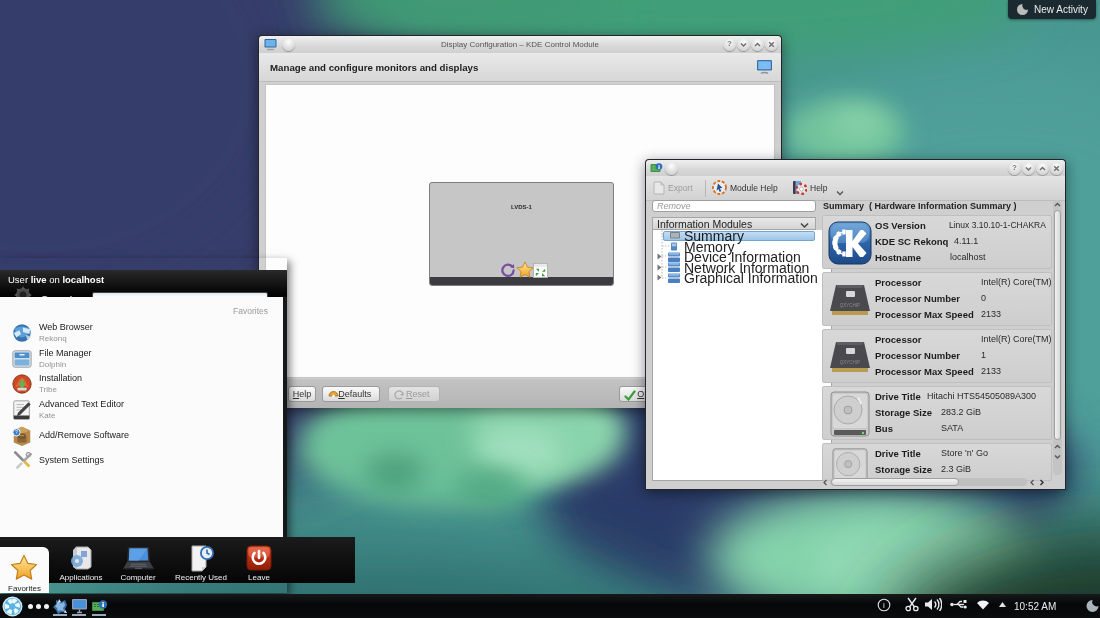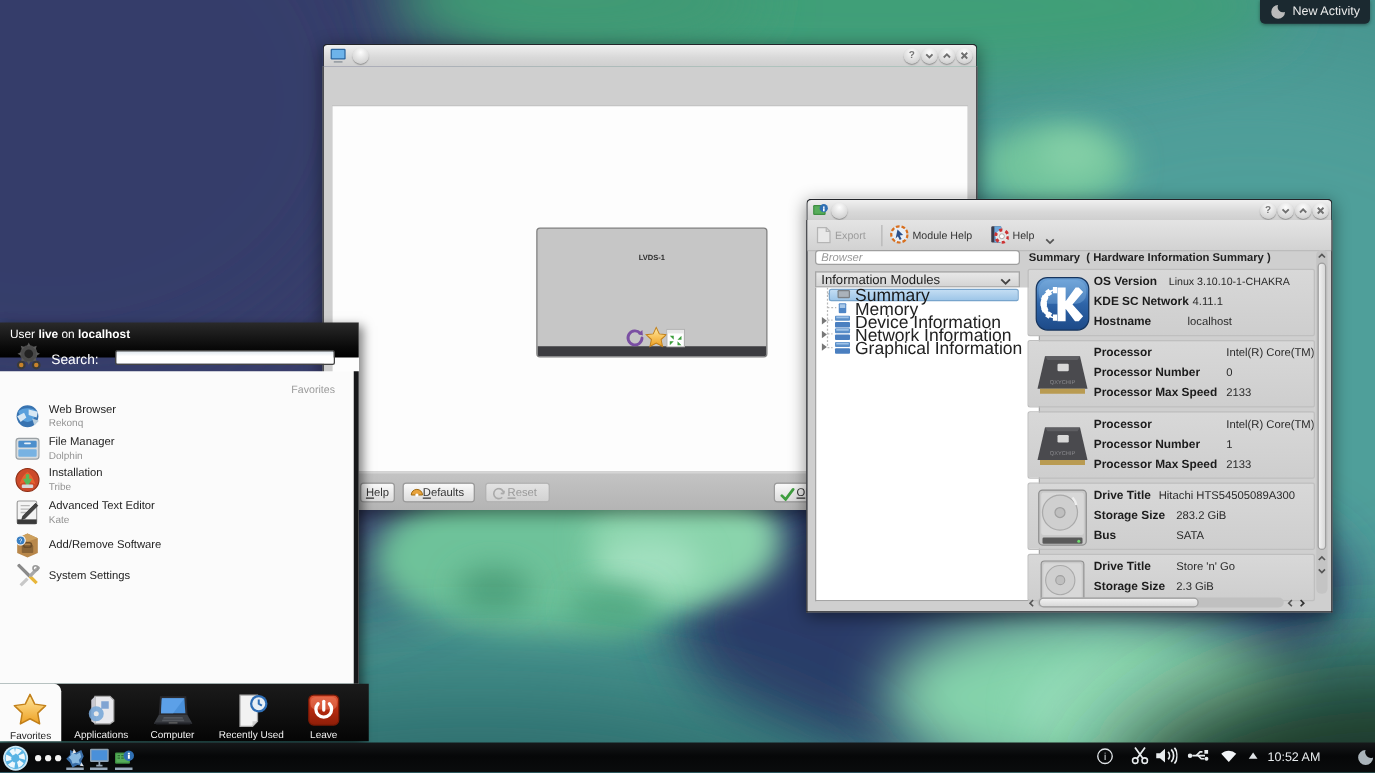--- a/index.html
+++ b/index.html
@@ -43,30 +43,30 @@
 .trow{position:absolute;left:1px;height:10px;line-height:10px}
 #ksel{position:absolute;left:10px;top:1px;width:152px;height:10px;background:linear-gradient(#c3ddf3,#9ec6e8);border:1px solid #77a4cc;border-radius:2px}
 #kright{position:absolute;left:176px;top:41px;right:14px;bottom:14px;font-size:9px;color:#222}
 .ksec{position:absolute;left:1px;right:0;background:linear-gradient(#d8d8d8,#cecece);border:1px solid #bfbfbf;border-radius:2px;overflow:hidden;white-space:nowrap}
 .ksec b{position:absolute;color:#1c1c1c;font-size:9.5px}
 .ksec i{position:absolute;font-style:normal;color:#2a2a2a}
 #kvscroll{position:absolute;right:4px;top:41px;width:9px;bottom:15px;background:#c4c4c4;border-radius:4px}
 #khscroll{position:absolute;left:177px;right:15px;bottom:3px;height:10px}
 
 #kickoff{position:absolute;left:0;top:258px;width:287px;height:335px;z-index:30;box-shadow:3px 3px 8px rgba(0,0,0,.5)}
-#khead{position:absolute;left:0;top:0;width:100%;height:28px;background:linear-gradient(#2a2a2a,#0a0a0a 70%,#000);color:#fff}
+#khead{position:absolute;left:0;top:12px;width:100%;height:28px;background:linear-gradient(#2a2a2a,#0a0a0a 70%,#000);color:#fff}
 #khead .u1{position:absolute;left:8px;top:4px;font-size:9.5px}
 #khead .srch{position:absolute;left:41px;top:24px;font-size:11px}
 #kinput{position:absolute;left:92px;top:22px;width:176px;height:12px;background:linear-gradient(#dfe7ee,#fff 40%);border:1px solid #444;border-radius:2px}
 #kbody{position:absolute;left:0;top:39px;width:287px;height:250px;background:#fbfbfb;border-right:4px solid #17181a}
 #kfavlbl{position:absolute;right:15px;top:9px;color:#9a9a9a;font-size:8.5px}
 .kitem{position:absolute;left:39px;font-size:9px;color:#222}
 .kitem small{display:block;font-size:8px;color:#939393;margin-top:2px}
 .kicon{position:absolute;left:11px;width:22px;height:22px}
-#ktabs{position:absolute;left:0;top:289px;width:295px;height:46px;background:linear-gradient(#1b1b1b,#050505)}
+#ktabs{position:absolute;left:0;top:279px;width:355px;height:46px;background:linear-gradient(#1b1b1b,#050505)}
 .ktab{position:absolute;color:#f0f0f0;font-size:8px;text-align:center;white-space:nowrap}
 #tabfav{position:absolute;left:0;top:289px;width:49px;height:46px;background:#fbfbfb;border-radius:0 6px 0 0;color:#222;font-size:10px;text-align:center}
 </style></head>
 <body>
 <svg id="wall" width="1100" height="618" viewBox="0 0 1100 618">
  <defs>
   <filter id="b40" x="-60%" y="-60%" width="220%" height="220%">
         <feGaussianBlur stdDeviation="40"></feGaussianBlur>
       </filter>
   <filter id="b22" x="-60%" y="-60%" width="220%" height="220%">
@@ -107,38 +107,47 @@
 
 <div id="newact">
     <span>New Activity</span>
 <svg class="abs" style="left:8px;top:3px" width="13" height="13" viewBox="0 0 13 13">
       <path d="M6.5 1a5.5 5.5 0 1 0 5.5 5.5A4.2 4.2 0 0 1 6.5 1z" fill="#bbb"></path>
     </svg>
 </div>
 
 <div id="dwin" class="win">
  <div class="tbar">
+      <div class="ttext" style="top:4px">Display Configuration – KDE Control Module</div>
   <svg class="abs" style="left:5px;top:2px" width="13" height="13" viewBox="0 0 13 13">
         <rect x="0.5" y="1" width="12" height="8.5" rx="1" fill="#2d67a1"></rect>
         <rect x="1.5" y="2" width="10" height="6.5" rx="0.5" fill="#6db3ea"></rect>
         <path d="M3 11.5h7" stroke="#9aa0a6" stroke-width="1.4"></path>
       </svg>
   <div class="tbtn" style="left:23px;top:2px"></div>
   <div class="tbtn" style="left:464px;top:2px">?</div>
   <div class="tbtn" style="left:478px;top:2px"><svg width="13" height="13" viewBox="0 0 13 13">
           <path d="M4 5.5l2.5 2.5L9 5.5" fill="none" stroke="#707070" stroke-width="1.5"></path>
         </svg></div>
   <div class="tbtn" style="left:492px;top:2px"><svg width="13" height="13" viewBox="0 0 13 13">
           <path d="M4 8l2.5-2.5L9 8" fill="none" stroke="#707070" stroke-width="1.5"></path>
         </svg></div>
   <div class="tbtn" style="left:506px;top:2px"><svg width="13" height="13" viewBox="0 0 13 13">
           <path d="M4.2 4.2l4.6 4.6M8.8 4.2l-4.6 4.6" fill="none" stroke="#707070" stroke-width="1.5"></path>
         </svg></div>
  </div>
  <div class="winbody" style="top:18px"></div>
+ <div id="dhead">
+      <b>Manage and configure monitors and displays</b>
+  <svg class="abs" style="right:8px;top:6px" width="17" height="16" viewBox="0 0 17 16">
+        <rect x="1" y="1" width="15" height="10.5" rx="1.2" fill="#3a70a8"></rect>
+        <rect x="2.2" y="2.2" width="12.6" height="8" rx="0.6" fill="#7cbcf0"></rect>
+        <path d="M5 14.5c1-1.5 6-1.5 7 0" stroke="#8d9399" stroke-width="1.5" fill="none"></path>
+      </svg>
+ </div>
  <div id="dwhite">
    <div id="lvds">
         <div class="lbl">LVDS-1</div>
         <div class="bot"></div>
      <svg class="abs" style="left:70px;top:80px" width="16" height="16" viewBox="0 0 16 16">
           <path d="M12.2 3.6A5.6 5.6 0 1 0 13.6 7.4" fill="none" stroke="#7a4fa3" stroke-width="2.3" stroke-linecap="round"></path>
           <path d="M13.9 1l.4 4.3-4-1.1z" fill="#7a4fa3"></path>
         </svg>
      <svg class="abs" style="left:86px;top:78px" width="18" height="18" viewBox="0 0 20 20">
           <defs>
@@ -217,21 +226,21 @@
         <rect x="3.5" y="1" width="5.5" height="13" fill="#6fa8dc"></rect>
         <circle cx="9.5" cy="9" r="5" fill="#e8e8e8"></circle>
         <circle cx="9.5" cy="9" r="5" fill="none" stroke="#cc3333" stroke-width="2.4" stroke-dasharray="2.6 2.6"></circle>
         <circle cx="9.5" cy="9" r="2" fill="#fff" stroke="#999" stroke-width="0.6"></circle>
       </svg>
    <span class="abs" style="left:164px;top:7px;color:#333">Help</span>
    <svg class="abs" style="left:190px;top:14px" width="8" height="6" viewBox="0 0 8 6">
         <path d="M1 1.5l3 3 3-3" fill="none" stroke="#555" stroke-width="1.4"></path>
       </svg>
  </div>
- <div id="ksearch">Browser</div>
+ <div id="ksearch">Remove</div>
  <div id="kmodhead">Information Modules
    <svg class="abs" style="right:6px;top:4px" width="9" height="7" viewBox="0 0 9 7">
         <path d="M1 1.5l3.5 3.5L8 1.5" fill="none" stroke="#444" stroke-width="1.5"></path>
       </svg>
  </div>
  <div id="ktree">
    <svg class="abs" style="left:0;top:0" width="162" height="60" viewBox="0 0 162 60">
      <path d="M9 0v48 M9 5h7 M9 16h7 M9 26h4 M9 37h4 M9 48h4" stroke="#b8b8b8" stroke-width="1" stroke-dasharray="1.5 1.5" fill="none"></path>
    </svg>
    <div id="ksel"></div>
@@ -289,22 +298,22 @@
           <rect x="3" y="3" width="38" height="19" rx="8" fill="#7fb2e2" opacity="0.4"></rect>
           <g fill="#fff">
             <path d="M16 10.5a11.5 11.5 0 1 0 0 23 13 13 0 0 1 0-23z"></path>
             <g stroke="#fff" stroke-width="3.4">
               <path d="M16 8.5v5M16 30.5v5M9.5 11l2.9 4.1M9.5 33l2.9-4.1M5.5 16.5l4.7 1.9M5.5 27.5l4.7-1.9M4.5 22h5"></path>
             </g>
             <path d="M18 9h6.5v11l8-11h2.5l3.5 3.5-8.5 10 8.5 9.5-3.5 4H32l-7.5-10v10H18z"></path>
           </g>
         </svg>
      <b style="left:52px;top:4px">OS Version</b>
-        <i style="left:112px;top:4px;font-size:8.5px">Linux 3.10.10-1-CHAKRA</i>
-     <b style="left:52px;top:20px">KDE SC Network</b>
+        <i style="left:126px;top:4px;font-size:8.5px">Linux 3.10.10-1-CHAKRA</i>
+     <b style="left:52px;top:20px">KDE SC Rekonq</b>
         <i style="left:131px;top:20px">4.11.1</i>
      <b style="left:52px;top:36px">Hostname</b>
         <i style="left:127px;top:36px">localhost</i>
    </div>
    <div class="ksec" style="top:72px;height:54px">
      <svg class="abs" style="left:5px;top:6px" width="44" height="42" viewBox="0 0 44 42">
           <path d="M8 6h28l6 26H2z" fill="#4a4a4e"></path>
           <path d="M8 6h28l-2 3H10z" fill="#5e5e62"></path>
           <rect x="4" y="32" width="36" height="4" fill="#b99b52"></rect>
           <rect x="18" y="12" width="9" height="6" rx="1" fill="#d8d8d8"></rect>

